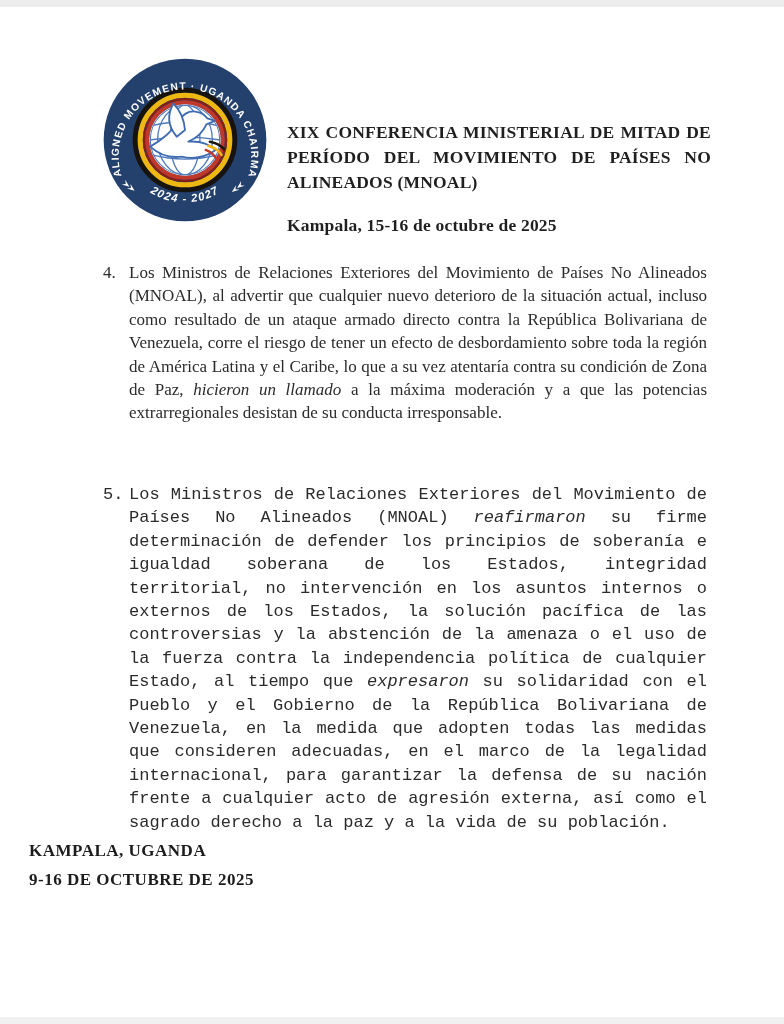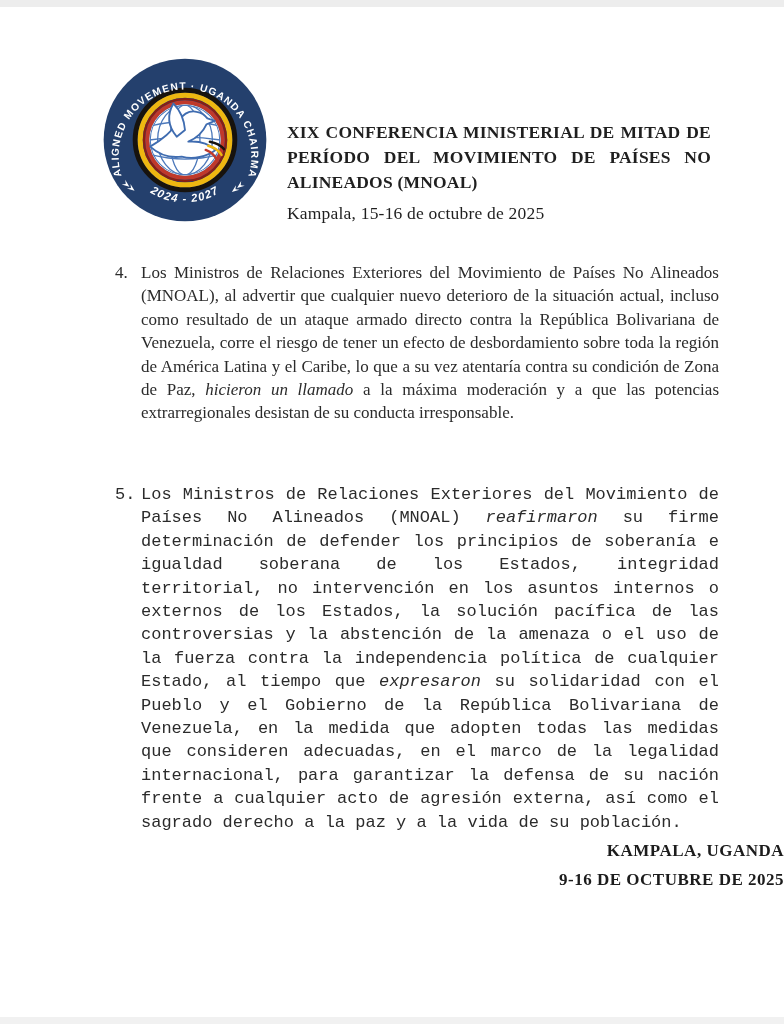--- a/index.html
+++ b/index.html
@@ -53,30 +53,30 @@
   .conference-title {
     font-size: 17.5px;
     font-weight: bold;
     line-height: 25px;
     text-align: justify;
     color: #1f1f1f;
     letter-spacing: 0.2px;
     margin-top: 40px;
   }
   .conference-date {
-    margin-top: 8px;
+    margin-top: 20px;
     font-size: 17.5px;
-    font-weight: normal;
+    font-weight: bold;
     color: #1f1f1f;
     letter-spacing: 0.2px;
   }
 
   .doc-paragraph {
     position: absolute;
-    left: 115px;
+    left: 103px;
     width: 578px;
     font-size: 17px;
     line-height: 23.4px;
     text-align: justify;
     padding-left: 26px;
     text-indent: -26px;
     color: #2b2b2b;
   }
   .doc-paragraph .num {
     display: inline-block;
@@ -84,26 +84,27 @@
     text-indent: 0;
   }
   .doc-paragraph em { font-style: italic; }
   .para-4 { top: 261px; }
   .para-5 { top: 483px; font-family: Liberation Mono, monospace; }
 
   .doc-footer {
     position: absolute;
     left: 0; right: 0;
     top: 836px;
-    text-align: right;
+    text-align: left;
     font-size: 17px;
     font-weight: bold;
     line-height: 29px;
     letter-spacing: 0.5px;
     color: #1c1c1c;
+    padding-left: 29px;
   }
 </style>
 </head>
 <body>
 
 <div class="page">
 
   <div class="photo-edge top"></div>
   <div class="photo-edge bottom"></div>
 

